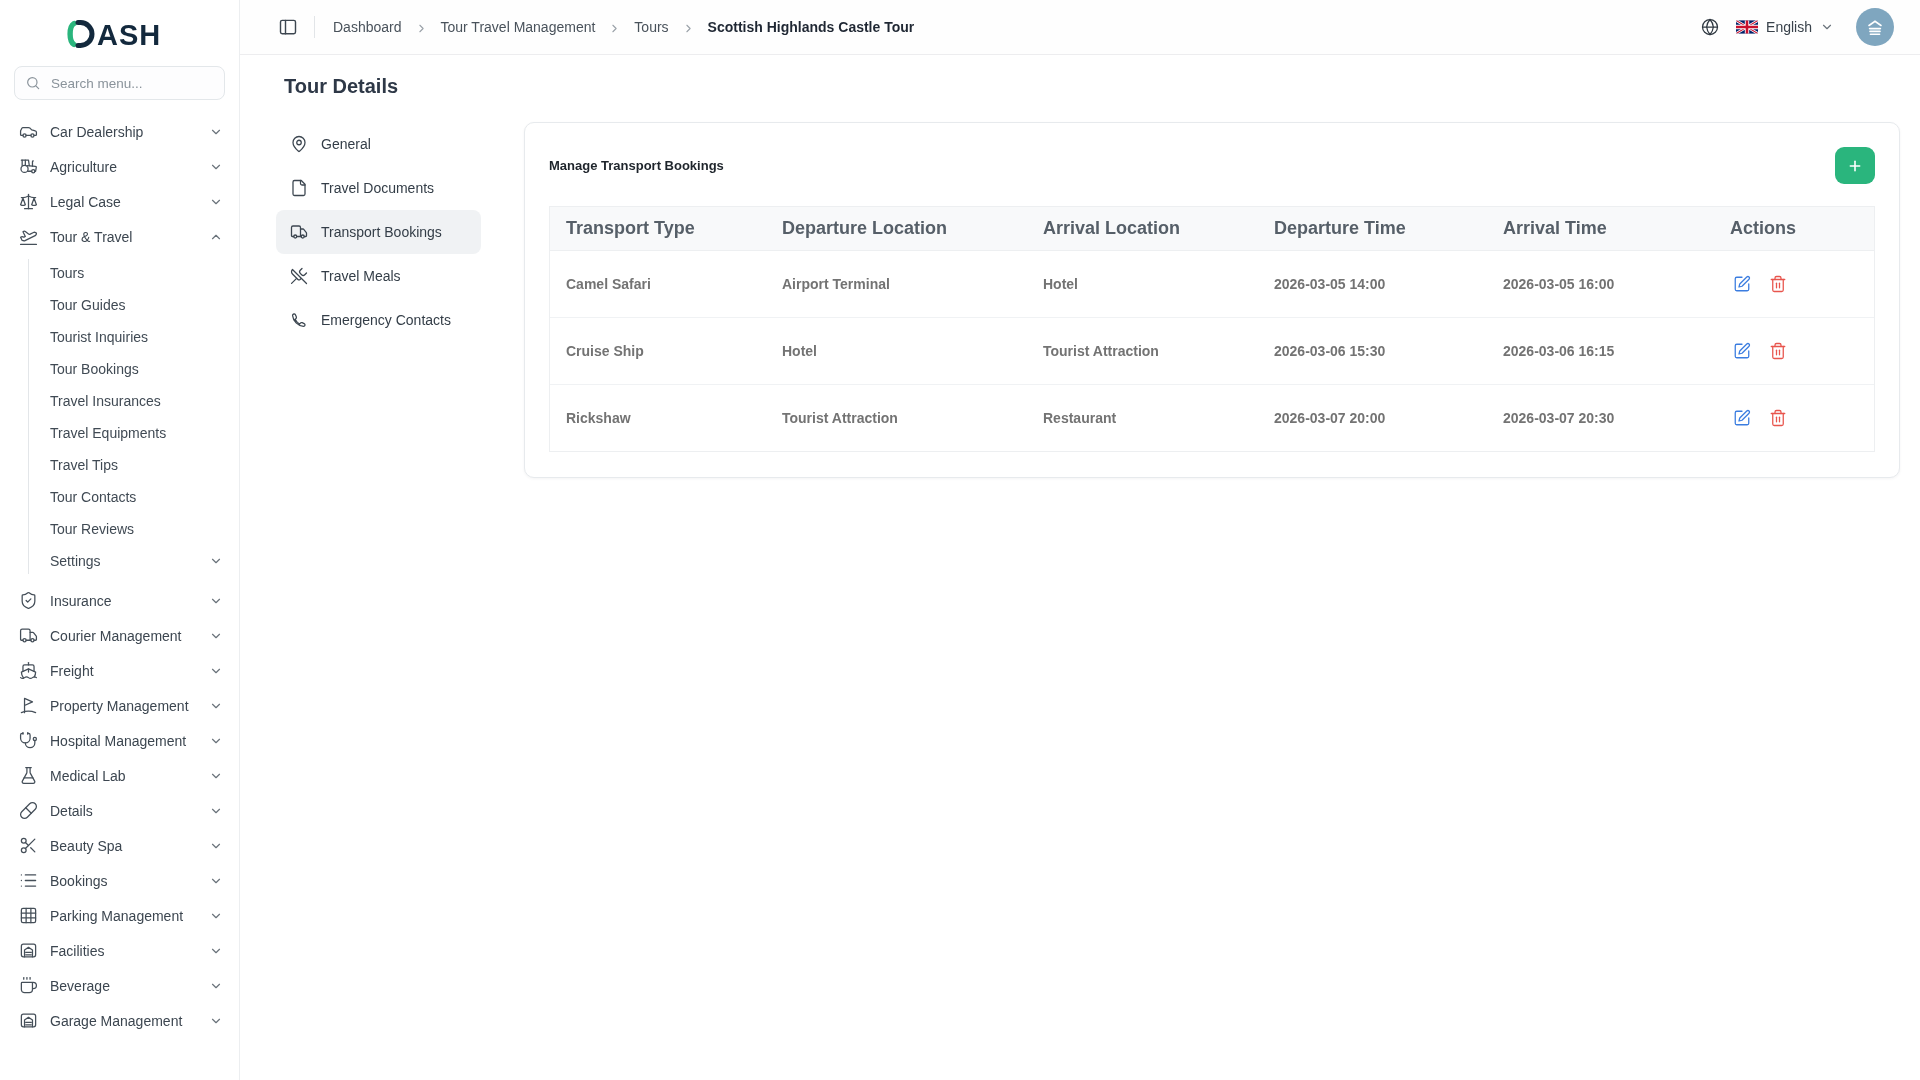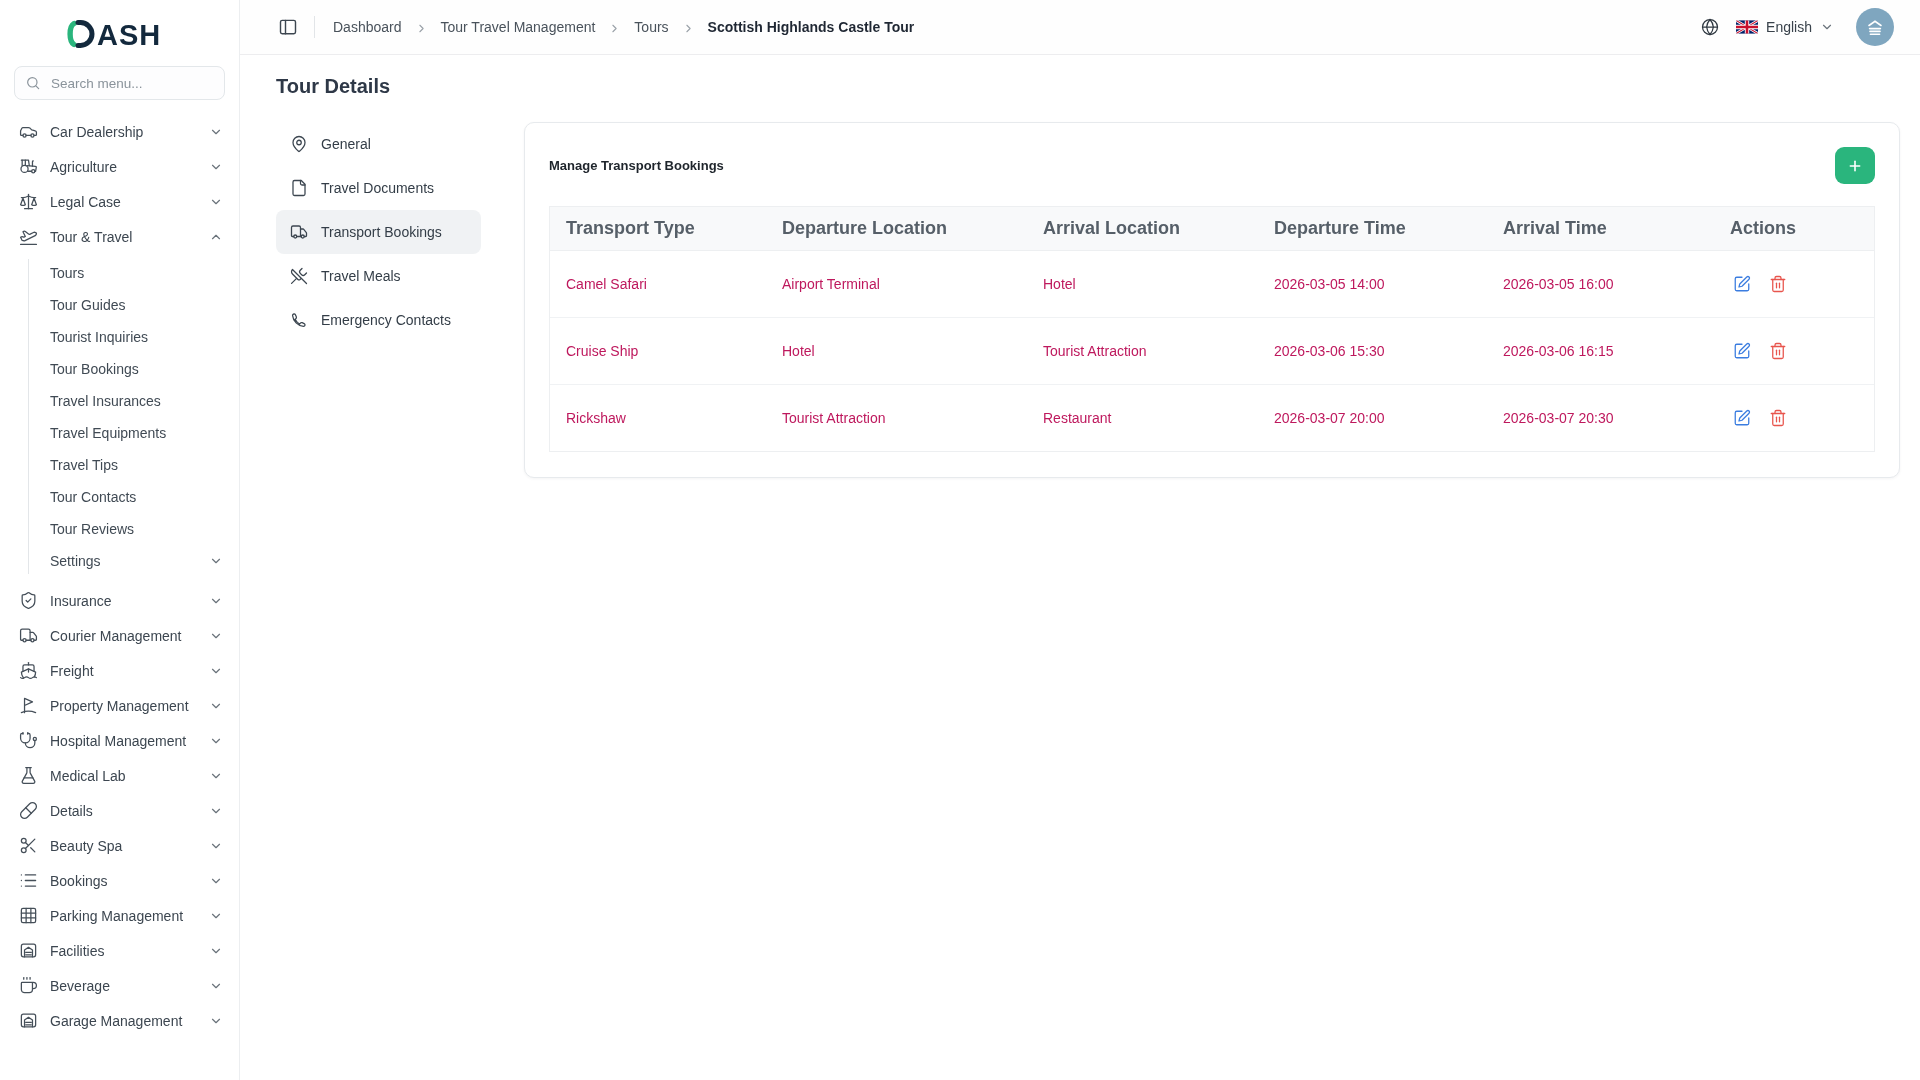--- a/index.html
+++ b/index.html
@@ -40,38 +40,38 @@
   .crumb-sep { width:13px; height:13px; stroke-width:2; color:#9aa1a8; flex:none; }
   .topbar-right { margin-left:auto; display:flex; align-items:center; }
   .globe-btn { background:none; border:none; cursor:pointer; color:#2f3841; display:flex; padding:2px; margin-right:14px; }
   .globe-btn svg { width:20px; height:20px; stroke-width:1.5; }
   .lang { display:flex; align-items:center; gap:8px; font-size:14px; color:#39424b; cursor:pointer; }
   .flag { width:22px; height:14px; border-radius:2px; overflow:hidden; display:block; }
   .avatar { width:38px; height:38px; border-radius:50%; background:#7fa6bf; display:flex; align-items:center; justify-content:center; margin-left:22px; cursor:pointer; border:none; padding:0; }
   .avatar svg { width:24px; height:24px; stroke:#ffffff; stroke-width:1.6; fill:none; stroke-linecap:round; }
 
   .content { flex:1; padding:20px 20px 0 36px; }
-  .page-title { font-size:20px; font-weight:700; color:#2e3847; margin:0 0 24px; }
+  .page-title { font-size:20px; font-weight:700; color:#2e3847; margin:0 8px 24px; }
   .layout { display:flex; align-items:flex-start; }
 
   .tabcol { width:205px; min-width:205px; display:flex; flex-direction:column; }
   .tab { height:44px; border-radius:8px; display:flex; align-items:center; gap:13px; padding:0 14px; font-size:14px; color:#333d47; cursor:pointer; font-weight:500; white-space:nowrap; }
   .tab svg { width:18px; height:18px; stroke-width:1.7; color:#3c4650; flex:none; }
   .tab.active { background:#f0f2f4; }
 
   .card { flex:1; margin-left:43px; border:1px solid #e7eaed; border-radius:10px; box-shadow:0 1px 3px rgba(30,40,50,.05); padding:24px; position:relative; min-height:356px; background:#fff; }
   .card-head { display:flex; align-items:center; justify-content:space-between; margin-bottom:22px; }
   .card-title { font-size:13px; font-weight:700; color:#1e242b; }
   .add-btn { width:40px; height:37px; border-radius:9px; border:none; display:flex; align-items:center; justify-content:center; cursor:pointer; color:#fff; }
   .add-btn svg { width:16px; height:16px; stroke-width:2.4; }
 
   table { width:100%; border-collapse:collapse; font-size:14px; table-layout:fixed; }
   .tbl-border { border:1px solid #edeff1; }
   thead th { background:#f8f9fa; text-align:left; font-weight:700; color:#565f68; font-size:18px; height:43px; padding:0 16px; border-bottom:1px solid #edeff1; white-space:nowrap; }
-  tbody td { height:66px; padding:0 16px; border-top:1px solid #f0f2f4; color:#be185d; background:#fff; white-space:nowrap; }
+  tbody td { height:66px; padding:0 16px; border-top:1px solid #f0f2f4; color:#737373; background:#fff; white-space:nowrap;font-weight:bold; }
   tbody tr:first-child td { border-top:none; }
   .actions-cell { display:flex; align-items:center; gap:12px; height:66px; }
   .icon-btn { background:none; border:none; padding:3px; cursor:pointer; display:flex; }
   .icon-btn svg { width:18px; height:18px; stroke-width:1.7; }
 </style>
 </head>
 <body>
 
 <aside class="sidebar">
   <div class="logo-wrap">

